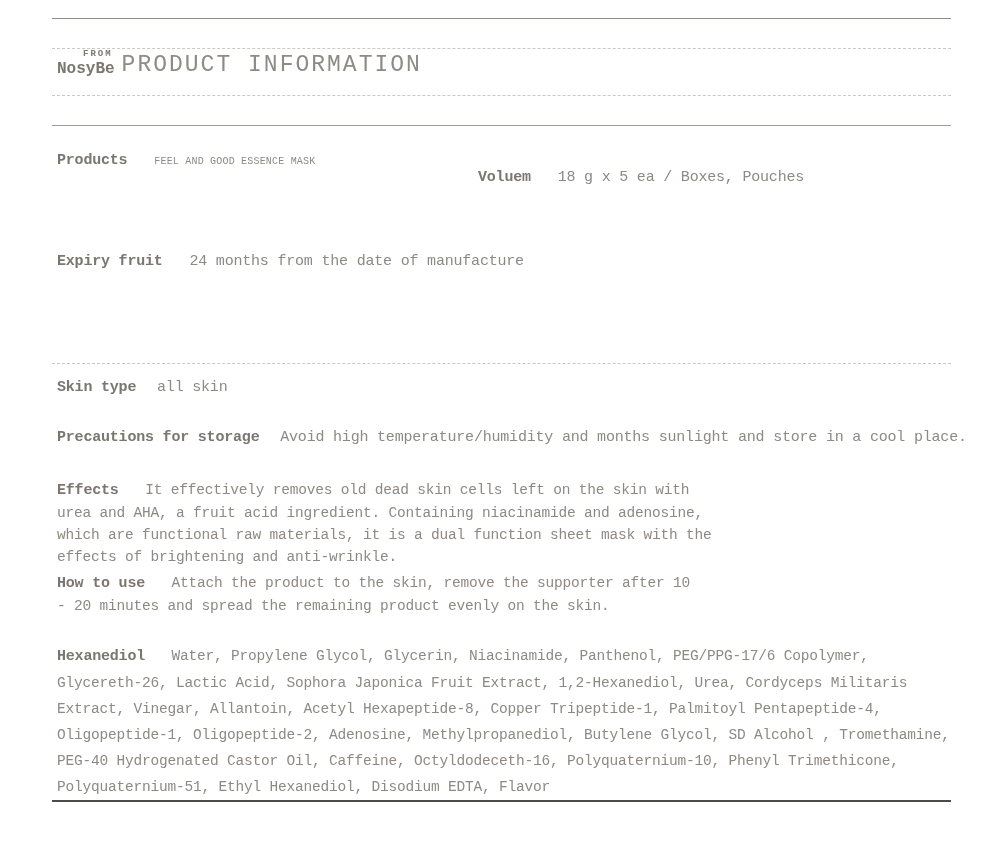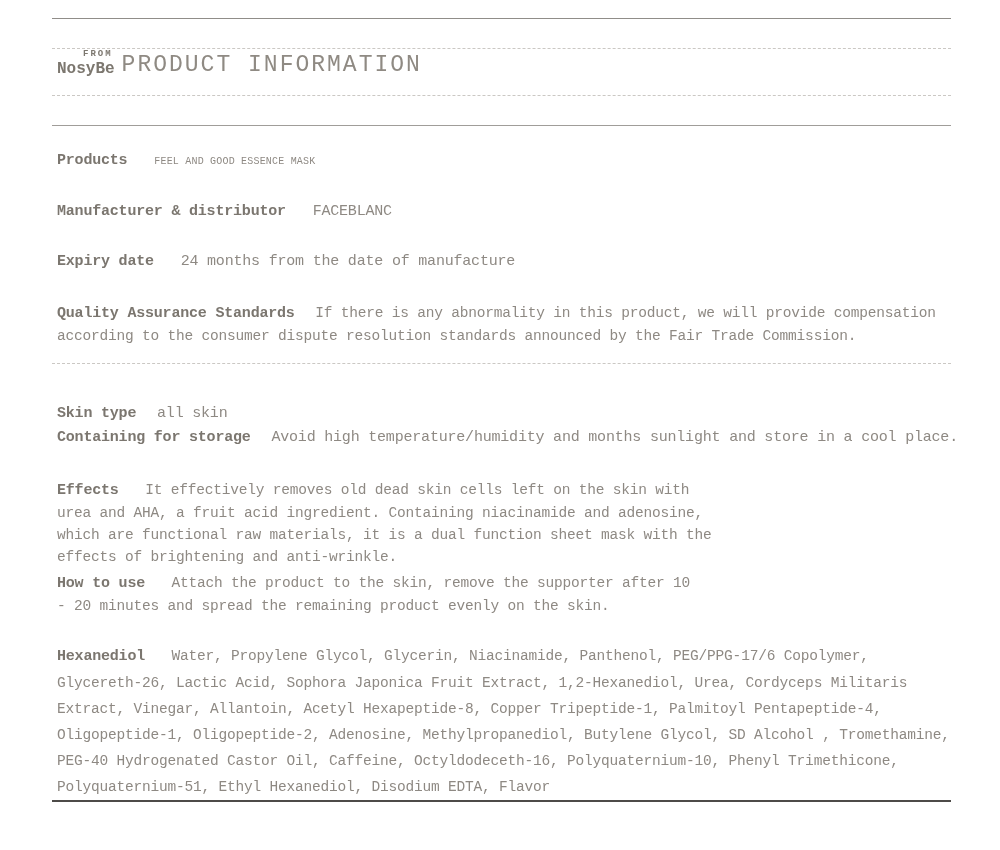--- a/index.html
+++ b/index.html
@@ -57,21 +57,21 @@
   .row-products{top:152px;left:57px;font-size:15px;}
   .row-products .value{font-size:10px;letter-spacing:0.2px;}
   .row-mfr-dist{top:203px;left:57px;}
   .row-expiry{top:253px;left:57px;}
   .row-volume{top:169px;left:478px;}
   .row-mfr{top:221px;left:478px;}
 
   .para{position:absolute;font-size:14.5px;line-height:22px;margin:0;}
   .para .label{font-size:15px;}
   .para-quality{top:302px;left:57px;width:898px;}
-  .row-skintype{top:379px;left:57px;margin-top:26px;}
+  .row-skintype{top:379px;left:57px;}
   .row-storage{top:429px;left:57px;}
   .para-effects{top:479px;left:57px;width:662px;}
   .para-howto{top:572px;left:57px;width:642px;}
   .para-ingredients{top:643px;left:57px;width:898px;line-height:26px;}
 </style>
 </head>
 <body>
 
 <div class="page">
 
@@ -87,46 +87,42 @@
   </div>
 
   <div class="rule rule-dash-b"></div>
   <div class="rule rule-solid-mid"></div>
 
   <div class="row row-products">
     <span class="label">Products</span><span class="gap"></span>
     <span class="value">FEEL AND GOOD ESSENCE MASK</span>
   </div>
 
-  <div class="row row-mfr-dist">
-    <span class="label">Manufacturer &amp; distributor</span><span class="gap"></span>
-    <span class="value">FACEBLANC</span>
-  </div>
 
   <div class="row row-expiry">
-    <span class="label">Expiry date</span><span class="gap"></span>
+    <span class="label">Expiry fruit</span><span class="gap"></span>
     <span class="value">24 months from the date of manufacture</span>
   </div>
 
+  <div class="row row-volume">
+    <span class="label">Voluem</span><span class="gap"></span>
+    <span class="value">18 g  x 5 ea /  Boxes, Pouches</span>
+  </div>
 
 
-  <p class="para para-quality">
-    <span class="label">Quality Assurance Standards</span><span class="gap-sm"></span>
-    <span class="value">If there is any abnormality in this product, we will provide compensation according to the consumer dispute resolution standards announced by the Fair Trade Commission.</span>
-  </p>
 
   <div class="rule rule-dash-c"></div>
 
   <div class="row row-skintype">
     <span class="label">Skin type</span><span class="gap-sm"></span>
     <span class="value">all skin</span>
   </div>
 
   <div class="row row-storage">
-    <span class="label">Containing for storage</span><span class="gap-sm"></span>
+    <span class="label">Precautions for storage</span><span class="gap-sm"></span>
     <span class="value">Avoid high temperature/humidity and months sunlight and store in a cool place.</span>
   </div>
 
   <p class="para para-effects">
     <span class="label">Effects</span><span class="gap"></span>
     <span class="value">It effectively removes old dead skin cells left on the skin with urea and AHA, a fruit acid ingredient. Containing niacinamide and adenosine, which are functional raw materials, it is a dual function sheet mask with the effects of brightening and anti-wrinkle.</span>
   </p>
 
   <p class="para para-howto">
     <span class="label">How to use</span><span class="gap"></span>

